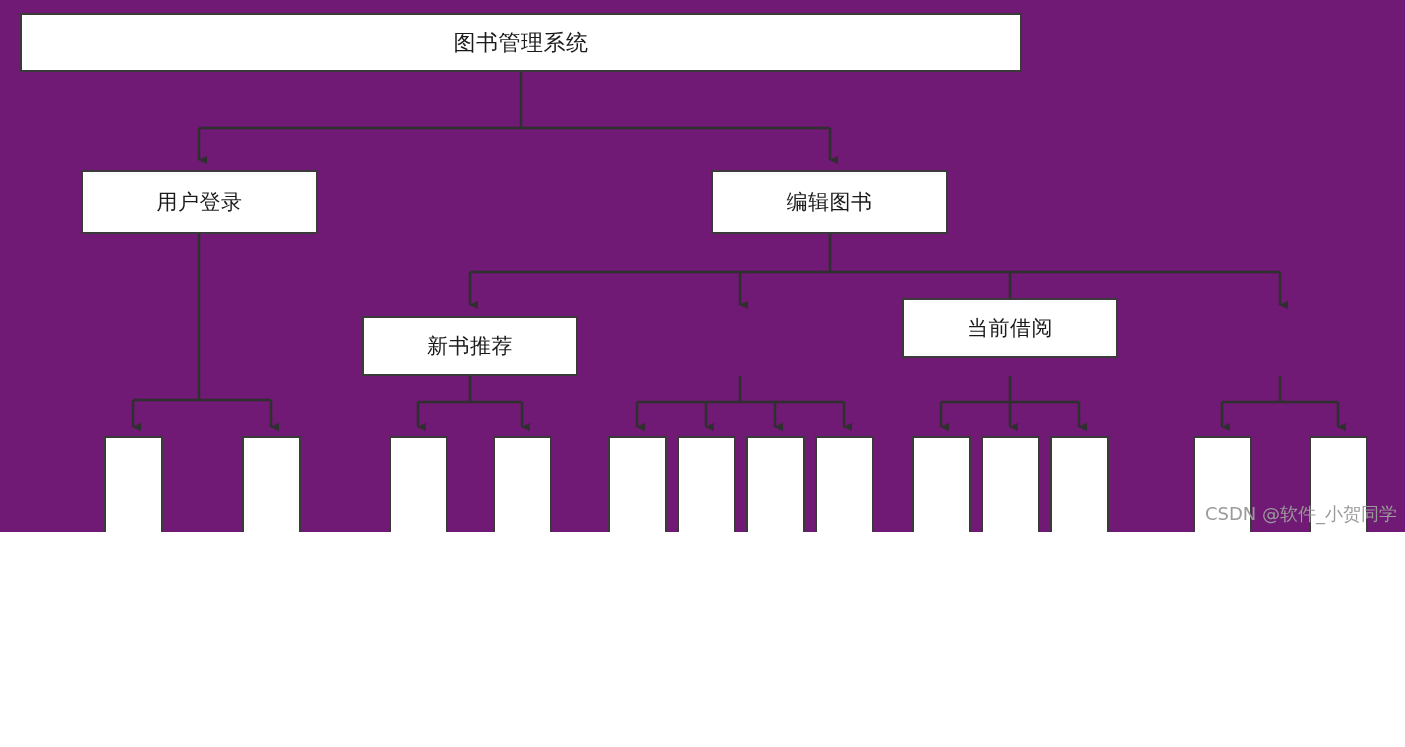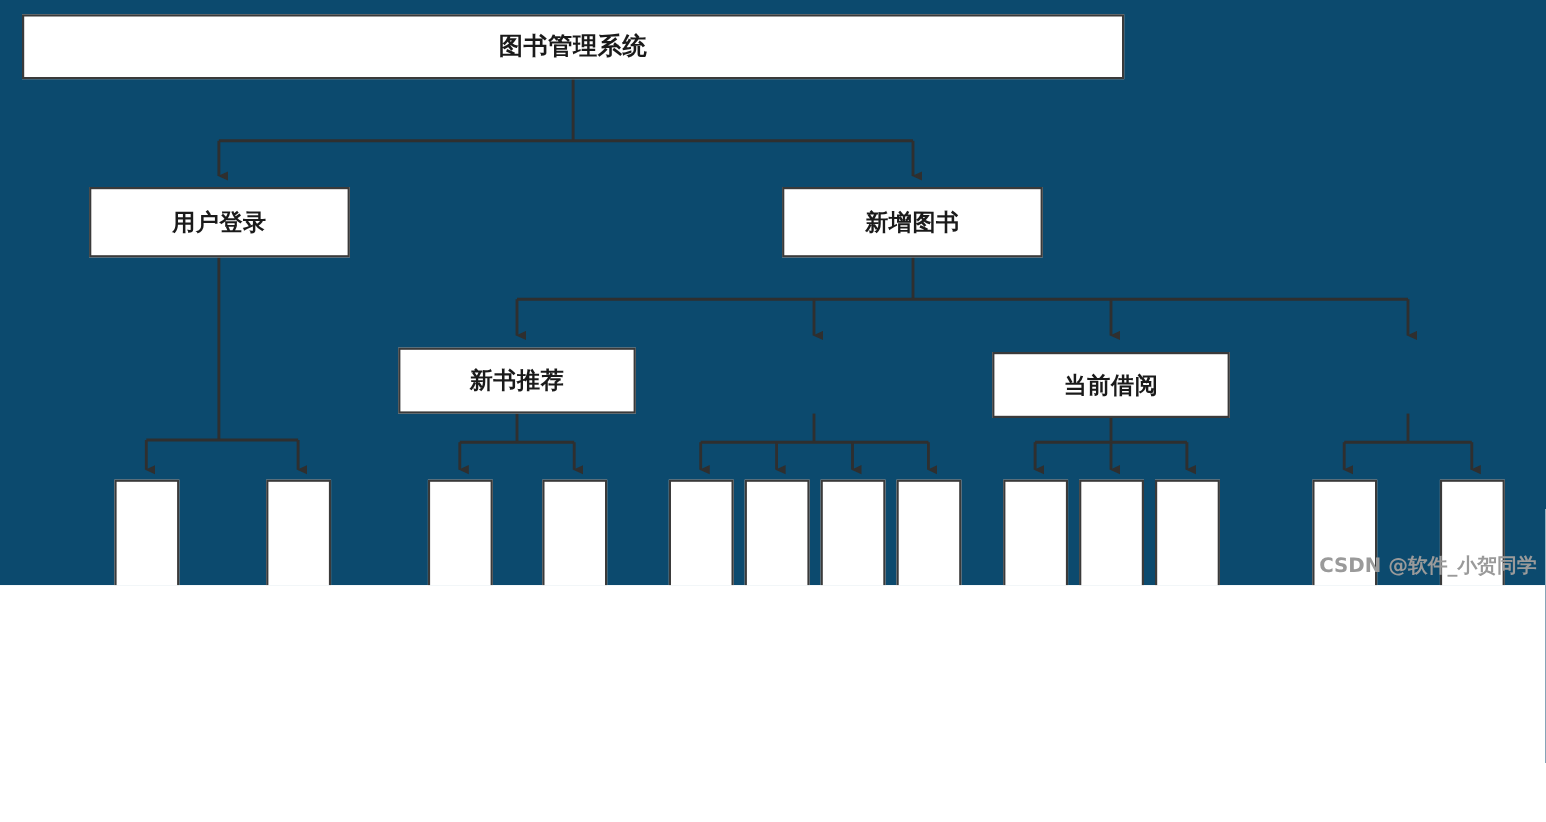--- a/index.html
+++ b/index.html
@@ -8,23 +8,22 @@
     padding: 0;
     background: #ffffff;
   }
   body {
     font-family: "DejaVu Sans", "Liberation Sans", sans-serif;
   }
   #diagram-root {
     position: relative;
     width: 1405px;
     height: 532px;
-    background: #0c4a6e;
+    background: #701a75;
     overflow: hidden;
-    font-weight: bold;
   }
   #edges-layer {
     position: absolute;
     left: 0;
     top: 0;
     width: 1405px;
     height: 747px;
     pointer-events: none;
   }
   .node {
@@ -134,29 +133,29 @@
 
   <div class="node horiz root" style="left:20px; top:13px; width:1002px; height:59px;">
     <span class="node-label">图书管理系统</span>
   </div>
 
   <div class="node horiz" style="left:81px; top:170px; width:237px; height:64px;">
     <span class="node-label">用户登录</span>
   </div>
 
   <div class="node horiz" style="left:711px; top:170px; width:237px; height:64px;">
-    <span class="node-label">新增图书</span>
+    <span class="node-label">编辑图书</span>
   </div>
 
   <div class="node horiz" style="left:362px; top:316px; width:216px; height:60px;">
     <span class="node-label">新书推荐</span>
   </div>
 
 
-  <div class="node horiz" style="left:902px; top:320px; width:216px; height:60px;">
+  <div class="node horiz" style="left:902px; top:298px; width:216px; height:60px;">
     <span class="node-label">当前借阅</span>
   </div>
 
 
   <div class="node vert" style="left:104px; top:436px; width:59px; height:296px;">
     <span class="node-label">用户登录</span>
   </div>
 
   <div class="node vert" style="left:242px; top:436px; width:59px; height:296px;">
     <span class="node-label">注销登录</span>

